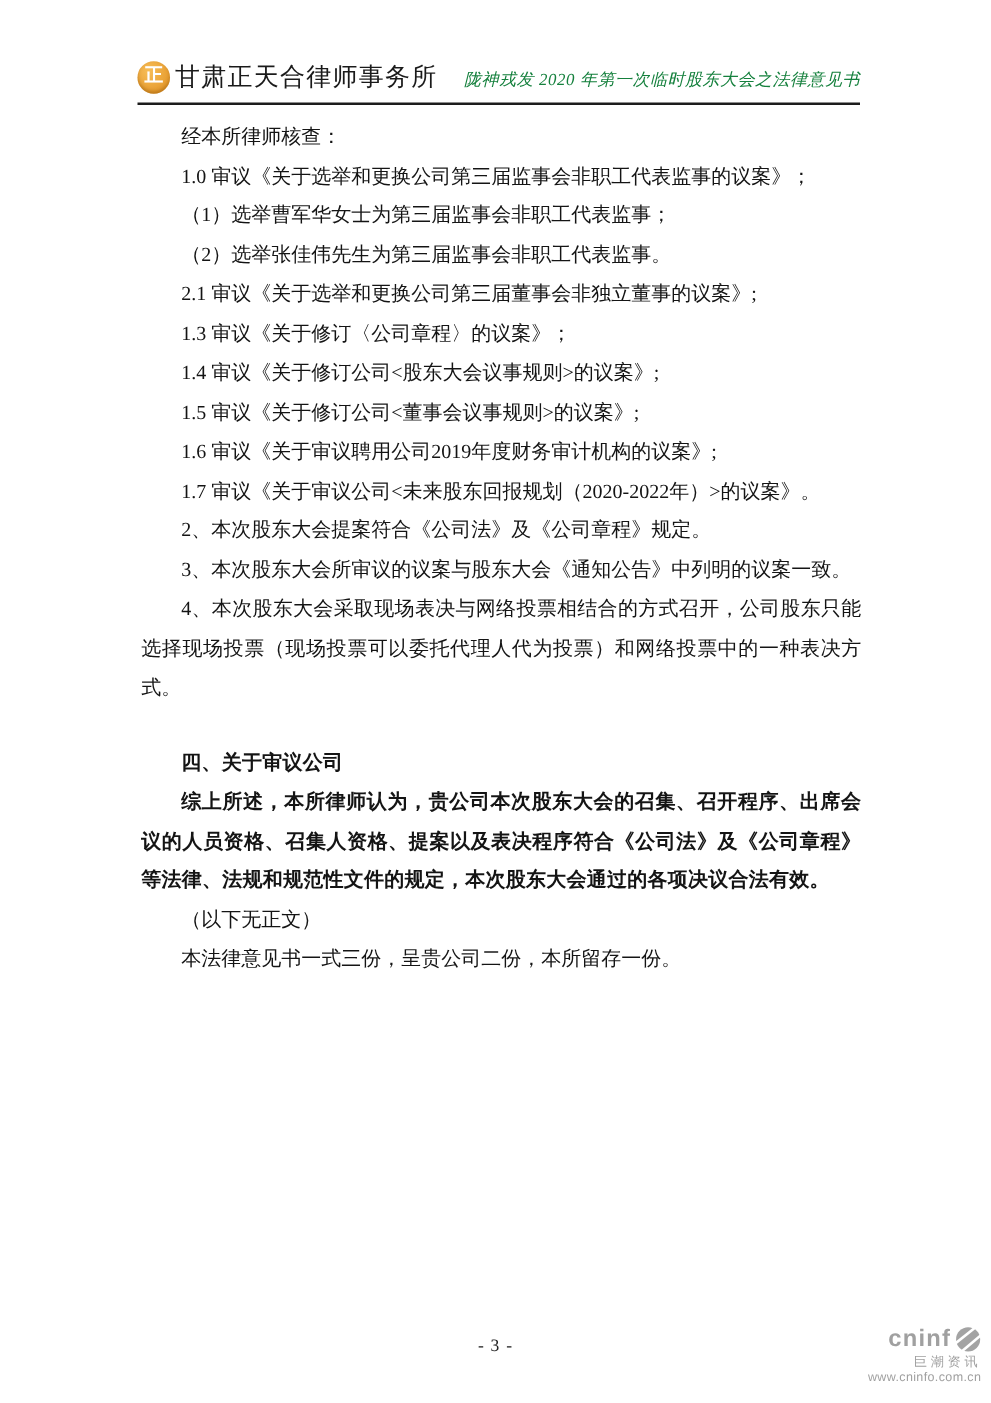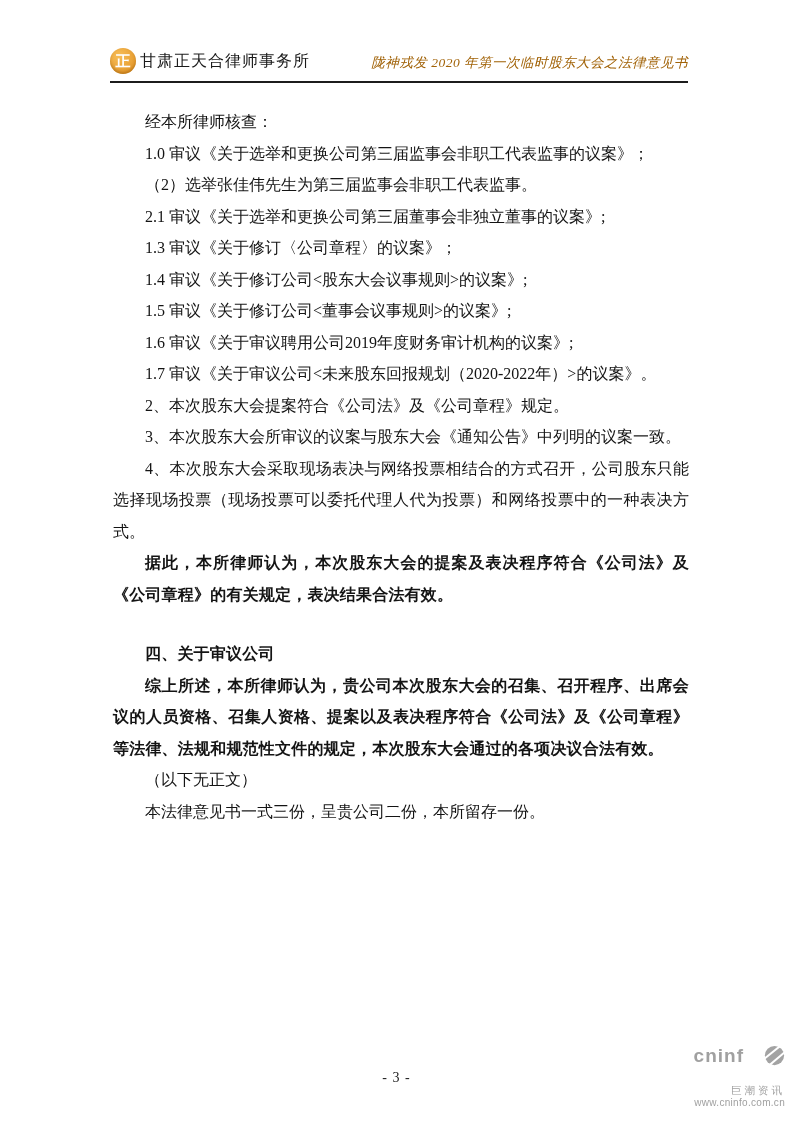--- a/index.html
+++ b/index.html
@@ -31,33 +31,33 @@
     background: radial-gradient(circle at 35% 30%, #f7bd57, #e08f1f);
     display: flex; align-items: center; justify-content: center;
     box-shadow: inset 0 -2px 3px rgba(140,80,0,.45);
     flex: 0 0 auto;
   }
   .firm-logo .logo-char {
     color: #ffffff; font-size: 15px; font-weight: bold; line-height: 1;
     font-family: "Liberation Serif", serif;
   }
   .firm-name {
-    font-size: 16px; letter-spacing: 1px; color: #1a1a1a;
+    font-size: 20px; letter-spacing: 1px; color: #1a1a1a;
     font-family: "Liberation Serif", "DejaVu Serif", serif;
   }
   .doc-title {
-    font-size: 13.5px; font-style: italic; color: #a16207;
+    font-size: 13.5px; font-style: italic; color: #15803d;
     letter-spacing: .5px; padding-bottom: 2px;
     font-family: "Liberation Serif", "DejaVu Serif", serif;
   }
 
   
   .doc-body {
     position: absolute;
-    left: 113px; top: 106px; width: 576px;
+    left: 113px; top: 94px; width: 576px;
     font-size: 16px; line-height: 31.5px;
     text-align: justify;
   }
   .doc-body p { margin: 0; text-indent: 2em; }
   .doc-body p.hei {
     font-weight: 700;
     font-family: "Liberation Sans", "DejaVu Sans", sans-serif;
     letter-spacing: .2px;
   }
   .spacer { height: 28px; }
@@ -67,54 +67,54 @@
     position: absolute; left: 0; right: 0; bottom: 36px;
     text-align: center; font-size: 14px; color: #222;
     letter-spacing: 1px;
   }
   .cninfo {
     position: absolute; right: 8px; bottom: 14px;
     text-align: right; color: #a0a0a0;
     font-family: "Liberation Sans", "DejaVu Sans", sans-serif;
     line-height: 1.15;
   }
-  .cninfo-top { display: flex; align-items: center; justify-content: flex-end; gap: 20px; }
+  .cninfo-top { display: flex; align-items: center; justify-content: flex-end; gap: 3px; }
   .cninfo-word { font-size: 19px; font-weight: bold; letter-spacing: 1px; line-height: 1; }
-  .cninfo-name { font-size: 10.5px; letter-spacing: 3px; margin-top: 18px; }
+  .cninfo-name { font-size: 10.5px; letter-spacing: 3px; margin-top: 2px; }
   .cninfo-url  { font-size: 10px; letter-spacing: .3px; }
 </style>
 </head>
 <body>
 
 <div class="page">
 
   <header class="doc-header">
     <div class="header-left">
       <span class="firm-logo">
         <span class="logo-char">正</span>
       </span>
       <span class="firm-name">甘肃正天合律师事务所</span>
     </div>
     <div class="doc-title">陇神戎发 2020 年第一次临时股东大会之法律意见书</div>
   </header>
 
   <main class="doc-body">
     <p>经本所律师核查：</p>
     <p>1.0 审议《关于选举和更换公司第三届监事会非职工代表监事的议案》；</p>
+    <p>（1）选举曹军华女士为第三届监事会非职工代表监事；</p>
     <p>（2）选举张佳伟先生为第三届监事会非职工代表监事。</p>
     <p>2.1 审议《关于选举和更换公司第三届董事会非独立董事的议案》;</p>
     <p>1.3 审议《关于修订〈公司章程〉的议案》；</p>
     <p>1.4 审议《关于修订公司&lt;股东大会议事规则&gt;的议案》;</p>
     <p>1.5 审议《关于修订公司&lt;董事会议事规则&gt;的议案》;</p>
     <p>1.6 审议《关于审议聘用公司2019年度财务审计机构的议案》;</p>
     <p>1.7 审议《关于审议公司&lt;未来股东回报规划（2020-2022年）&gt;的议案》。</p>
     <p>2、本次股东大会提案符合《公司法》及《公司章程》规定。</p>
     <p>3、本次股东大会所审议的议案与股东大会《通知公告》中列明的议案一致。</p>
     <p>4、本次股东大会采取现场表决与网络投票相结合的方式召开，公司股东只能选择现场投票（现场投票可以委托代理人代为投票）和网络投票中的一种表决方式。</p>
-    <p class="hei">据此，本所律师认为，本次股东大会的提案及表决程序符合《公司法》及《公司章程》的有关规定，表决结果合法有效。</p>
     <div class="spacer"></div>
     <p class="hei">四、关于审议公司</p>
     <p class="hei">综上所述，本所律师认为，贵公司本次股东大会的召集、召开程序、出席会议的人员资格、召集人资格、提案以及表决程序符合《公司法》及《公司章程》等法律、法规和规范性文件的规定，本次股东大会通过的各项决议合法有效。</p>
     <p>（以下无正文）</p>
     <p>本法律意见书一式三份，呈贵公司二份，本所留存一份。</p>
   </main>
 
   <div class="page-number">- 3 -</div>
 
   <div class="cninfo">

